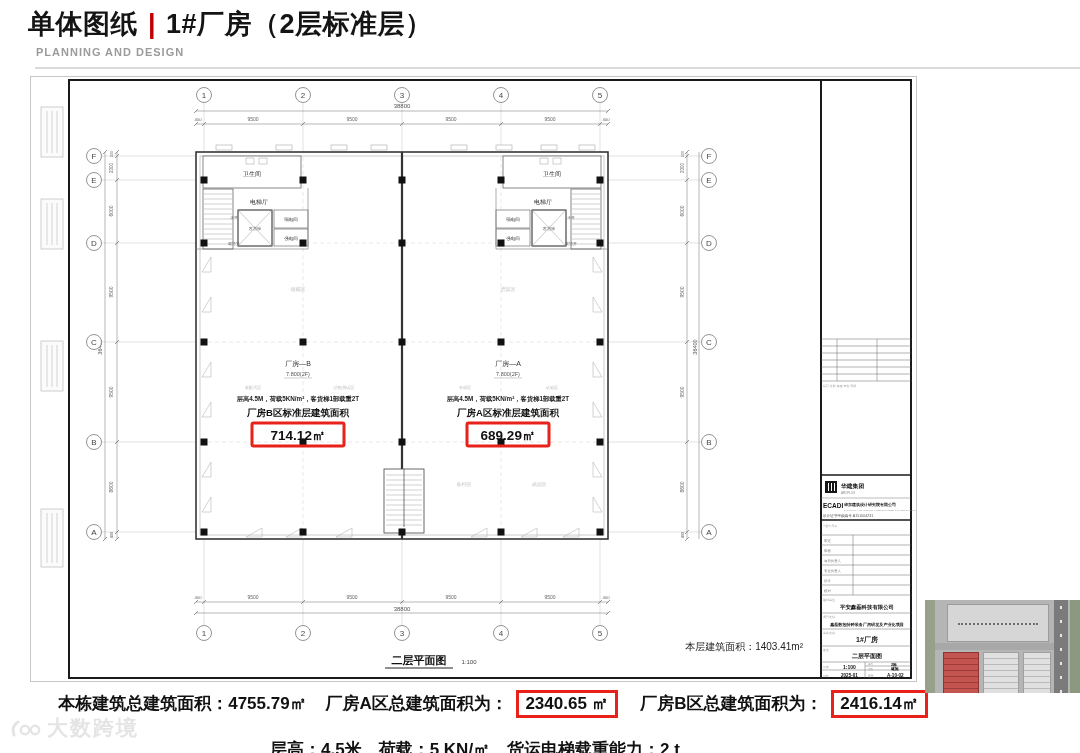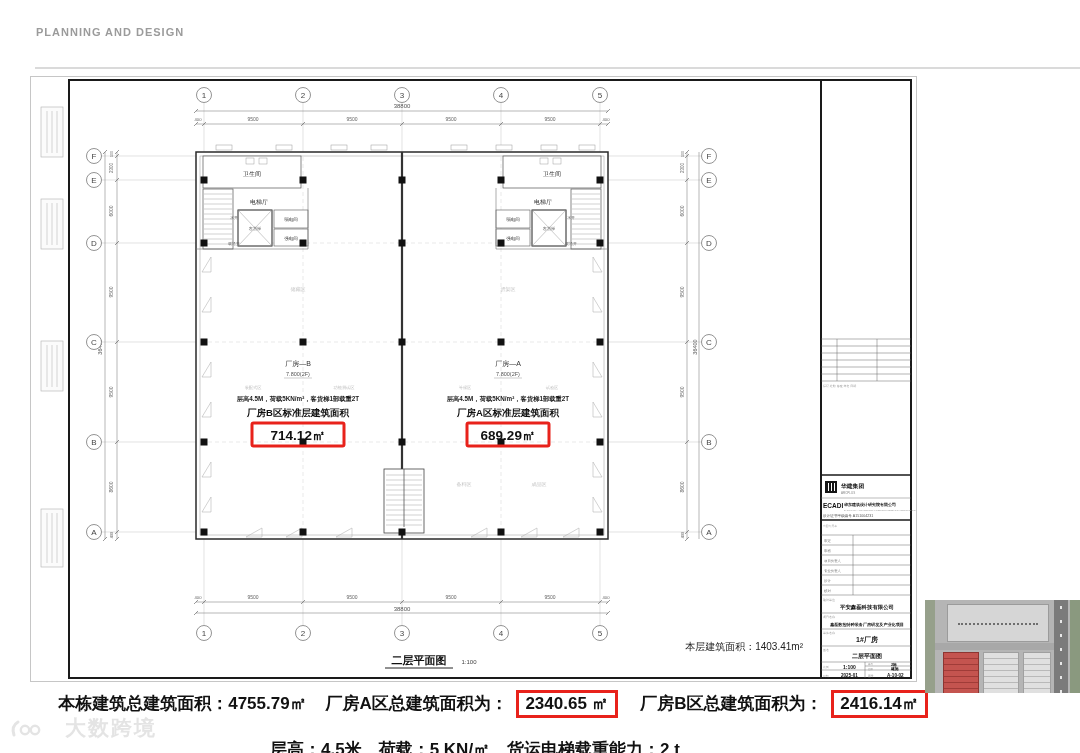--- a/index.html
+++ b/index.html
@@ -3,31 +3,31 @@
 <meta charset="utf-8">
 <style>
   html,body{margin:0;padding:0;}
   body{
     width:1080px;height:753px;position:relative;background:#ffffff;
     font-family:"Liberation Sans","DejaVu Sans",sans-serif;overflow:hidden;color:#1a1a1a;
   }
   .header{position:absolute;left:28px;top:6px;white-space:nowrap;}
   .title{font-size:27px;font-weight:bold;letter-spacing:.5px;color:#141414;}
   .pipe{color:#c00000;margin:0 10px;font-weight:bold;}
-  .subtitle{margin-top:20px;margin-left:8px;font-size:11px;font-weight:bold;color:#9b9b9b;letter-spacing:1px;}
+  .subtitle{margin-top:4px;margin-left:8px;font-size:11px;font-weight:bold;color:#9b9b9b;letter-spacing:1px;}
   .rule{position:absolute;left:35px;right:0;top:67px;border-top:2px solid #dadada;}
   .sheet{position:absolute;left:30px;top:76px;width:885px;height:604px;border:1px solid #c6c6c6;background:#fff;}
   .sheet svg{position:absolute;left:0;top:0;}
   svg text{font-family:"Liberation Sans","DejaVu Sans",sans-serif;}
   .footer-l1,.footer-l2{position:absolute;left:0;width:950px;text-align:center;font-weight:bold;font-size:17px;color:#111;white-space:nowrap;}
   .footer-l1{top:690px;margin-left:20px;}
   .footer-l2{top:738px;}
   .redbox{display:inline-block;border:3px solid #e8221b;padding:0 6px;margin:0 4px;line-height:22px;}
   .sp{margin-left:14px;}
-  .wm{position:absolute;left:8px;top:714px;display:flex;align-items:center;gap:23px;
+  .wm{position:absolute;left:8px;top:714px;display:flex;align-items:center;gap:5px;
       color:#e4e4e4;font-size:21px;font-weight:bold;letter-spacing:2px;}
   
   .thumb{position:absolute;left:925px;top:600px;width:155px;height:93px;background:#b5b5b5;overflow:hidden;}
   .thumb div{position:absolute;}
   .t-green-l{left:0;top:0;width:10px;height:100%;background:#96a08b;}
   .t-green-r{left:145px;top:0;width:10px;height:100%;background:#8a997f;}
   .t-road{left:129px;top:0;width:14px;height:100%;background:#7b7b7b;
     background-image:repeating-linear-gradient(#7b7b7b 0 6px,#e8e8e8 6px 9px,#7b7b7b 9px 14px);
     background-size:2px 100%;background-repeat:no-repeat;background-position:6px 0;}
   .t-big{left:22px;top:4px;width:100px;height:36px;background:#d6d6d6;border:1px solid #9b9b9b;}
@@ -38,20 +38,21 @@
   .t-b.red{background:#c4544f;border-color:#8e3531;
     background-image:repeating-linear-gradient(#0000 0 5px,#a03c38 5px 6px);}
   .t-b1{left:18px;width:34px;}
   .t-b2{left:58px;width:34px;}
   .t-b3{left:98px;width:26px;}
 </style>
 </head>
 <body>
 
 <div class="header">
+  <div class="title"><span>单体图纸</span><span class="pipe">|</span><span>1#厂房（2层标准层）</span></div>
   <div class="subtitle">PLANNING AND DESIGN</div>
 </div>
 <div class="rule"></div>
 
 <div class="sheet">
 <svg width="885" height="604" viewBox="0 0 885 604">
 
   <g stroke="#b0b0b0" stroke-width="0.6" fill="#fbfbfb">
     <rect x="10" y="30" width="22" height="50"></rect>
         <rect x="10" y="122" width="22" height="50"></rect>

